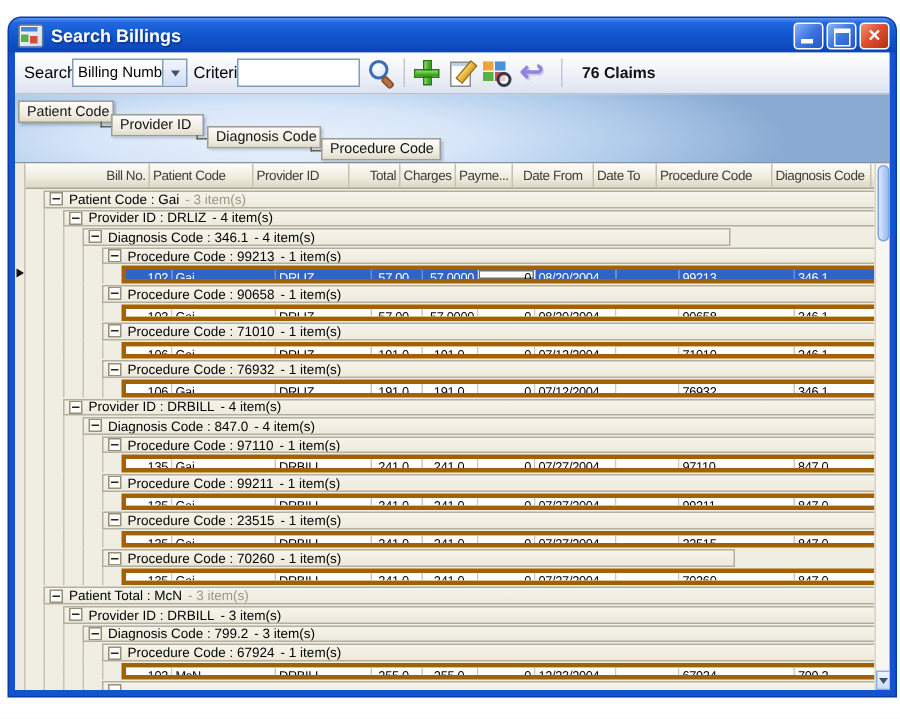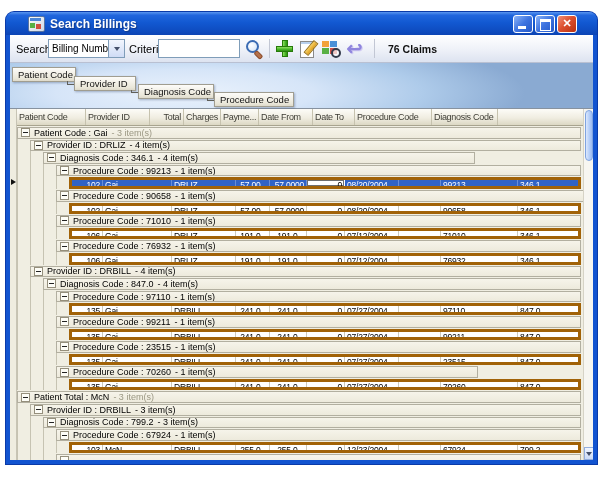--- a/index.html
+++ b/index.html
@@ -5,21 +5,21 @@
   * { margin:0; padding:0; }
   html,body { width:600px; height:479px; background:#fff; overflow:hidden;
     font-family:"Liberation Sans", sans-serif; position:relative; }
 
   .window { position:absolute; left:6px; top:12px; width:591px; height:452px;
     background:#1254d0; border-radius:8px 8px 0 0; box-shadow:0 0 0 1px #0a3aa8; }
 
   
   .titlebar { position:absolute; left:0; top:0; right:0; height:23px; border-radius:8px 8px 0 0;
     background:linear-gradient(180deg,#5a96f0 0%,#2166dd 14%,#1259d2 45%,#0e4cc0 82%,#0c44b4 100%);
-    display:flex; align-items:center; padding:0 20px; }
+    display:flex; align-items:center; padding:0 4px; }
   .app-icon { width:15px; height:14px; margin:0 5px 0 2px; position:relative; flex:none;
     background:linear-gradient(135deg,#fdfdf6,#cdd8ea); border:1px solid #5a74a0; border-radius:2px; }
   .app-icon::before { content:""; position:absolute; left:1px; top:1px; width:11px; height:3px; background:#4a86d8; }
   .app-icon::after { content:""; position:absolute; left:1px; top:6px; width:5px; height:5px; background:#58b045; box-shadow:6px 1px 0 #d05040; }
   .title { color:#fff; font-size:12px; font-weight:bold; text-shadow:1px 1px 1px #113a8a; flex:1; white-space:nowrap; }
   .winbtns { display:flex; gap:2px; }
   .wbtn { width:20px; height:18px; border-radius:3px; border:1px solid #fff; box-sizing:border-box; position:relative; }
   .wbtn.min,.wbtn.max { background:linear-gradient(135deg,#8cb4f8 0%,#3e74e0 50%,#2458c8 100%); }
   .wbtn.close { background:linear-gradient(135deg,#f09078 0%,#dd5130 45%,#b83010 100%); }
   .wbtn.min::after { content:""; position:absolute; left:4px; bottom:3px; width:8px; height:3px; background:#fff; }
@@ -80,21 +80,21 @@
     color:#3e3d35; padding:3px 2px 0; white-space:nowrap; overflow:hidden; flex:none; cursor:pointer; }
 
   
   .margincol { position:absolute; left:0; top:74px; width:7px; height:351px; background:#efede0;
     border-right:1px solid #c7c4b5; box-sizing:border-box; }
   .rowind { position:absolute; left:1px; width:0; height:0;
     border-left:5px solid #111; border-top:3px solid transparent; border-bottom:3px solid transparent; }
 
   
   .gridrows { position:absolute; left:7px; top:91px; width:566px; height:334px; overflow:hidden; }
-  .row { height:12.6px; display:flex; align-items:stretch; }
+  .row { height:12.6px; display:flex; align-items:stretch;margin-left:12px; }
   .spacer { width:13px; flex:none; box-sizing:border-box; border-left:1px solid #c6c3b2; }
   .gbox { box-sizing:border-box; margin-top:1px; border:1px solid #b2afa0; flex:none;
     background:linear-gradient(180deg,#f6f4ea,#edeadc); display:flex; align-items:center; gap:4px;
     padding-left:3px; font-size:9px; white-space:nowrap; overflow:hidden; cursor:pointer; }
   .eg { width:9px; height:9px; box-sizing:border-box; background:#fdfdf7; border:1px solid #958f7c; position:relative; flex:none; }
   .eg::after { content:""; position:absolute; left:1px; top:3px; width:5px; height:1px; background:#222; }
   .gcount.dim { color:#9b9884; }
   .dbox { box-sizing:border-box; margin-top:1px; border:3px solid #a16207; display:flex; flex:none;
     background:#fef9c3; overflow:hidden; }
   .cell { box-sizing:border-box; border-right:1px solid #ccc9bb; flex:none; font-size:8.5px; letter-spacing:-0.2px;
@@ -151,26 +151,27 @@
         <div class="gpbox" style="left: 2px; top: 4px; width: 64px;">Patient Code</div>
         <div class="gpelbow" style="left: 57px; top: 18px; width: 7px; height: 3px;"></div>
         <div class="gpbox" style="left: 64px; top: 13px; width: 62px;">Provider ID</div>
         <div class="gpelbow" style="left: 121px; top: 27px; width: 7px; height: 2px;"></div>
         <div class="gpbox" style="left: 128px; top: 21px; width: 76px;">Diagnosis Code</div>
         <div class="gpelbow" style="left: 197px; top: 35px; width: 7px; height: 2px;"></div>
         <div class="gpbox" style="left: 204px; top: 29px; width: 80px;">Procedure Code</div>
       </div>
 
     <div class="gridheader">
+        <div class="hcell" style="width: 83px; text-align: right;">Bill No.</div>
         <div class="hcell" style="width: 69px;">Patient Code</div>
         <div class="hcell" style="width: 64px;">Provider ID</div>
         <div class="hcell" style="width: 34px; text-align: right;">Total</div>
         <div class="hcell" style="width: 37px; text-align: right;">Charges</div>
         <div class="hcell" style="width: 38px;">Payme...</div>
-        <div class="hcell" style="width: 54px;">Date From</div>
+        <div class="hcell" style="width: 54px; text-align: center;">Date From</div>
         <div class="hcell" style="width: 42px;">Date To</div>
         <div class="hcell" style="width: 77px;">Procedure Code</div>
         <div class="hcell" style="width: 66px;">Diagnosis Code</div>
       </div>
 
     <div class="margincol"></div>
     <div class="rowind" style="top: 144.4px;"></div>
 
     <div class="gridrows">
         <div class="row">

